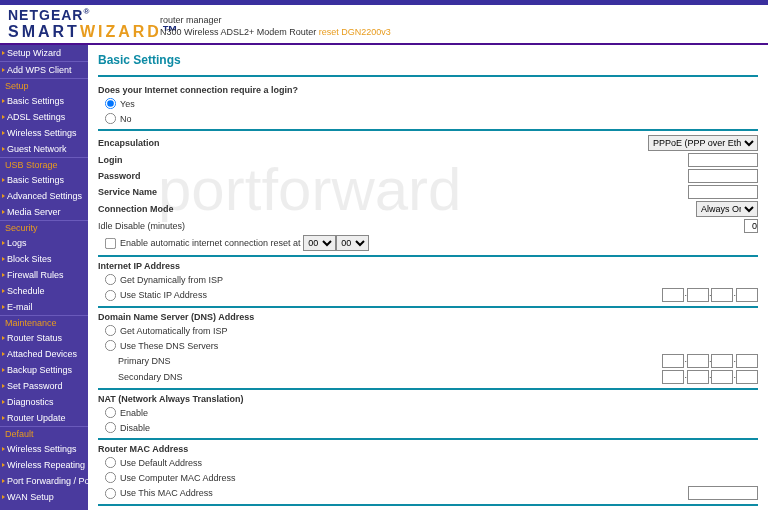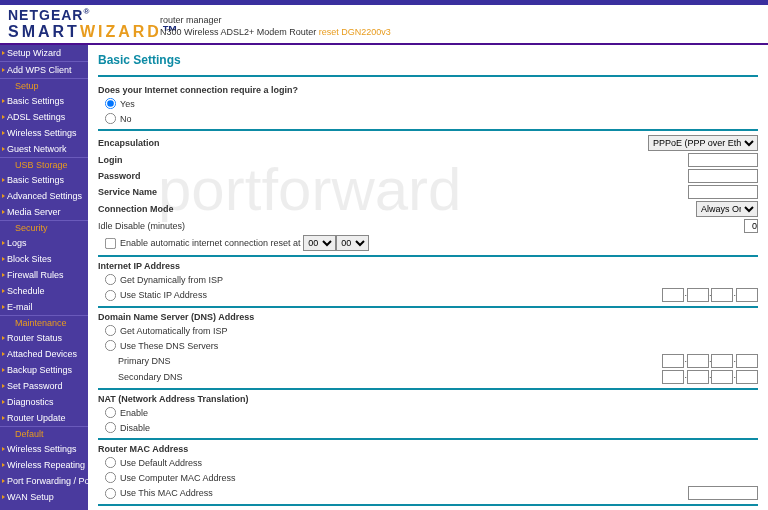--- a/index.html
+++ b/index.html
@@ -12,21 +12,21 @@
 .smart .s1{color:#1e2d7a;font-weight:bold}
 .smart .s2{color:#e89c1e;font-weight:bold}
 .rm{position:absolute;left:160px;top:10px;font-size:9px;color:#333;font-weight:normal}
 .rm2{position:absolute;left:160px;top:22px;font-size:9px;color:#333}
 .rm2 .model{color:#e89c1e}
 .main{display:flex;height:469px}
 .sidebar{width:88px;background:#4a3a9e;color:#fff;font-size:9px;overflow:hidden}
 .sidebar .item{padding:2px 3px 2px 7px;cursor:pointer;white-space:nowrap;line-height:12px;position:relative}
 .sidebar .item::before{content:'';position:absolute;left:2px;top:6px;width:0;height:0;border-top:2px solid transparent;border-bottom:2px solid transparent;border-left:3px solid #e89c1e}
 .sidebar .sep{border-bottom:1px solid #6a5abb}
-.sidebar .cat{color:#e89c1e;padding:2px 15px;font-weight:normal;white-space:nowrap}
+.sidebar .cat{color:#e89c1e;padding:2px 5px;font-weight:normal;white-space:nowrap}
 .content{flex:1;padding:4px 10px;overflow-y:auto;position:relative}
 h2{color:#0d8ba5;font-size:12px;font-weight:bold;padding:4px 0 8px;border-bottom:2px solid #0d8ba5;margin-bottom:4px}
 .section{padding:3px 0;border-bottom:2px solid #0d8ba5}
 .row{display:flex;align-items:center;padding:1px 0;font-size:9px;color:#333}
 .row.bold{font-weight:bold}
 .label{flex:1}
 .rbox{display:flex;gap:0}
 .ipbox input{width:22px;height:14px;font-size:9px;border:1px solid #888;background:#fff;text-align:center}
 .fullin{width:70px;height:14px;font-size:9px;border:1px solid #888}
 select{font-size:9px;height:16px;border:1px solid #888;background:#eee}
@@ -150,21 +150,21 @@
           <span class="label">Primary DNS</span>
           <span class="rbox ipbox"><input style="">.<input style="">.<input style="">.<input style=""></span>
         </div>
       <div class="row" style="padding-left:20px">
           <span class="label">Secondary DNS</span>
           <span class="rbox ipbox"><input style="">.<input style="">.<input style="">.<input style=""></span>
         </div>
     </div>
 
     <div class="section">
-      <div class="row bold">NAT (Network Address Translation)</div>
+      <div class="row bold">NAT (Network Always Translation)</div>
       <div class="row">
           <input type="radio" class="radio" style="">
           <span>Enable</span>
         </div>
       <div class="row">
           <input type="radio" class="radio" style="">
           <span>Disable</span>
         </div>
     </div>
 

